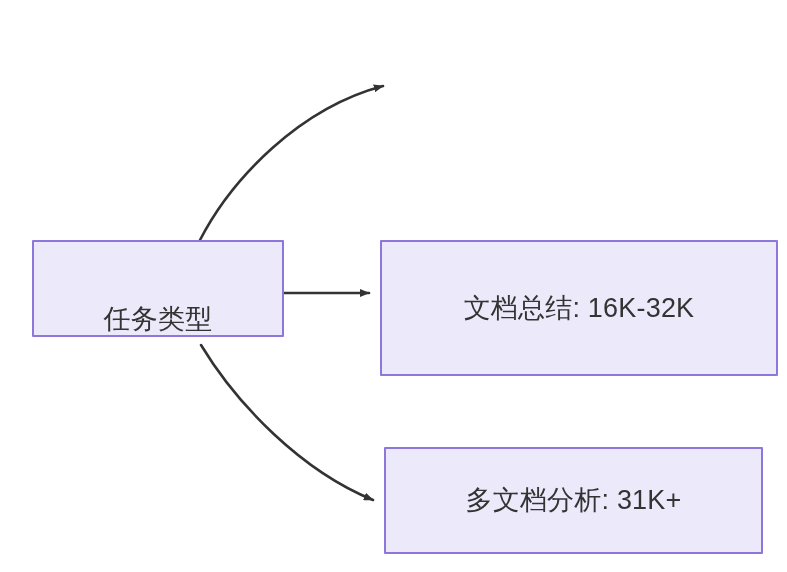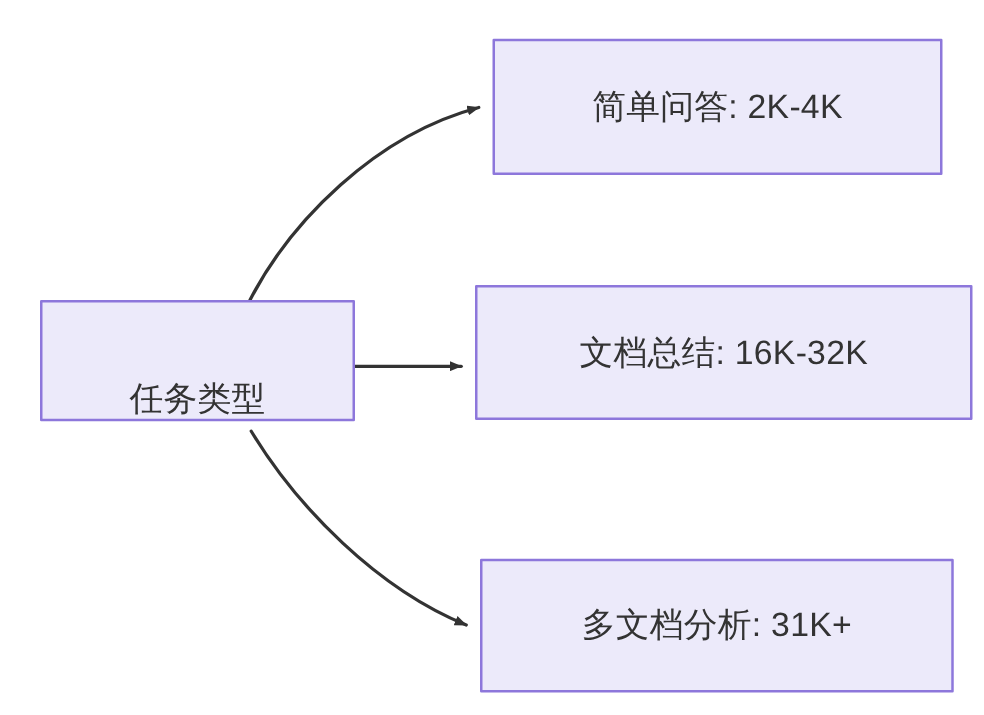--- a/index.html
+++ b/index.html
@@ -53,23 +53,23 @@
     align-items: flex-end;
   }
   #node-t1 {
     left: 394px;
     top: 31px;
     width: 360px;
     height: 109px;
   }
   #node-t2 {
     left: 380px;
-    top: 228px;
+    top: 240px;
     width: 398px;
-    height: 108px;
+    height: 136px;
   }
   #node-t3 {
     left: 384px;
     top: 447px;
     width: 379px;
     height: 107px;
   }
 </style>
 </head>
 <body>
@@ -87,23 +87,20 @@
 
     <path d="M 284,293 L 369,293" fill="none" stroke="#333333" stroke-width="2.6" stroke-linecap="round" marker-end="url(#arrowhead)"></path>
 
     <path d="M 201,345 C 238,406 302,471 373,500" fill="none" stroke="#333333" stroke-width="2.6" stroke-linecap="round" marker-end="url(#arrowhead)"></path>
   </svg>
 
   <div class="node" id="node-source">
     <span class="node-label">任务类型</span>
   </div>
 
-  <div class="node" id="node-t1">
-    <span class="node-label">简单问答: 2K-4K</span>
-  </div>
 
   <div class="node" id="node-t2">
     <span class="node-label">文档总结: 16K-32K</span>
   </div>
 
   <div class="node" id="node-t3">
     <span class="node-label">多文档分析: 31K+</span>
   </div>
 
 </div>

